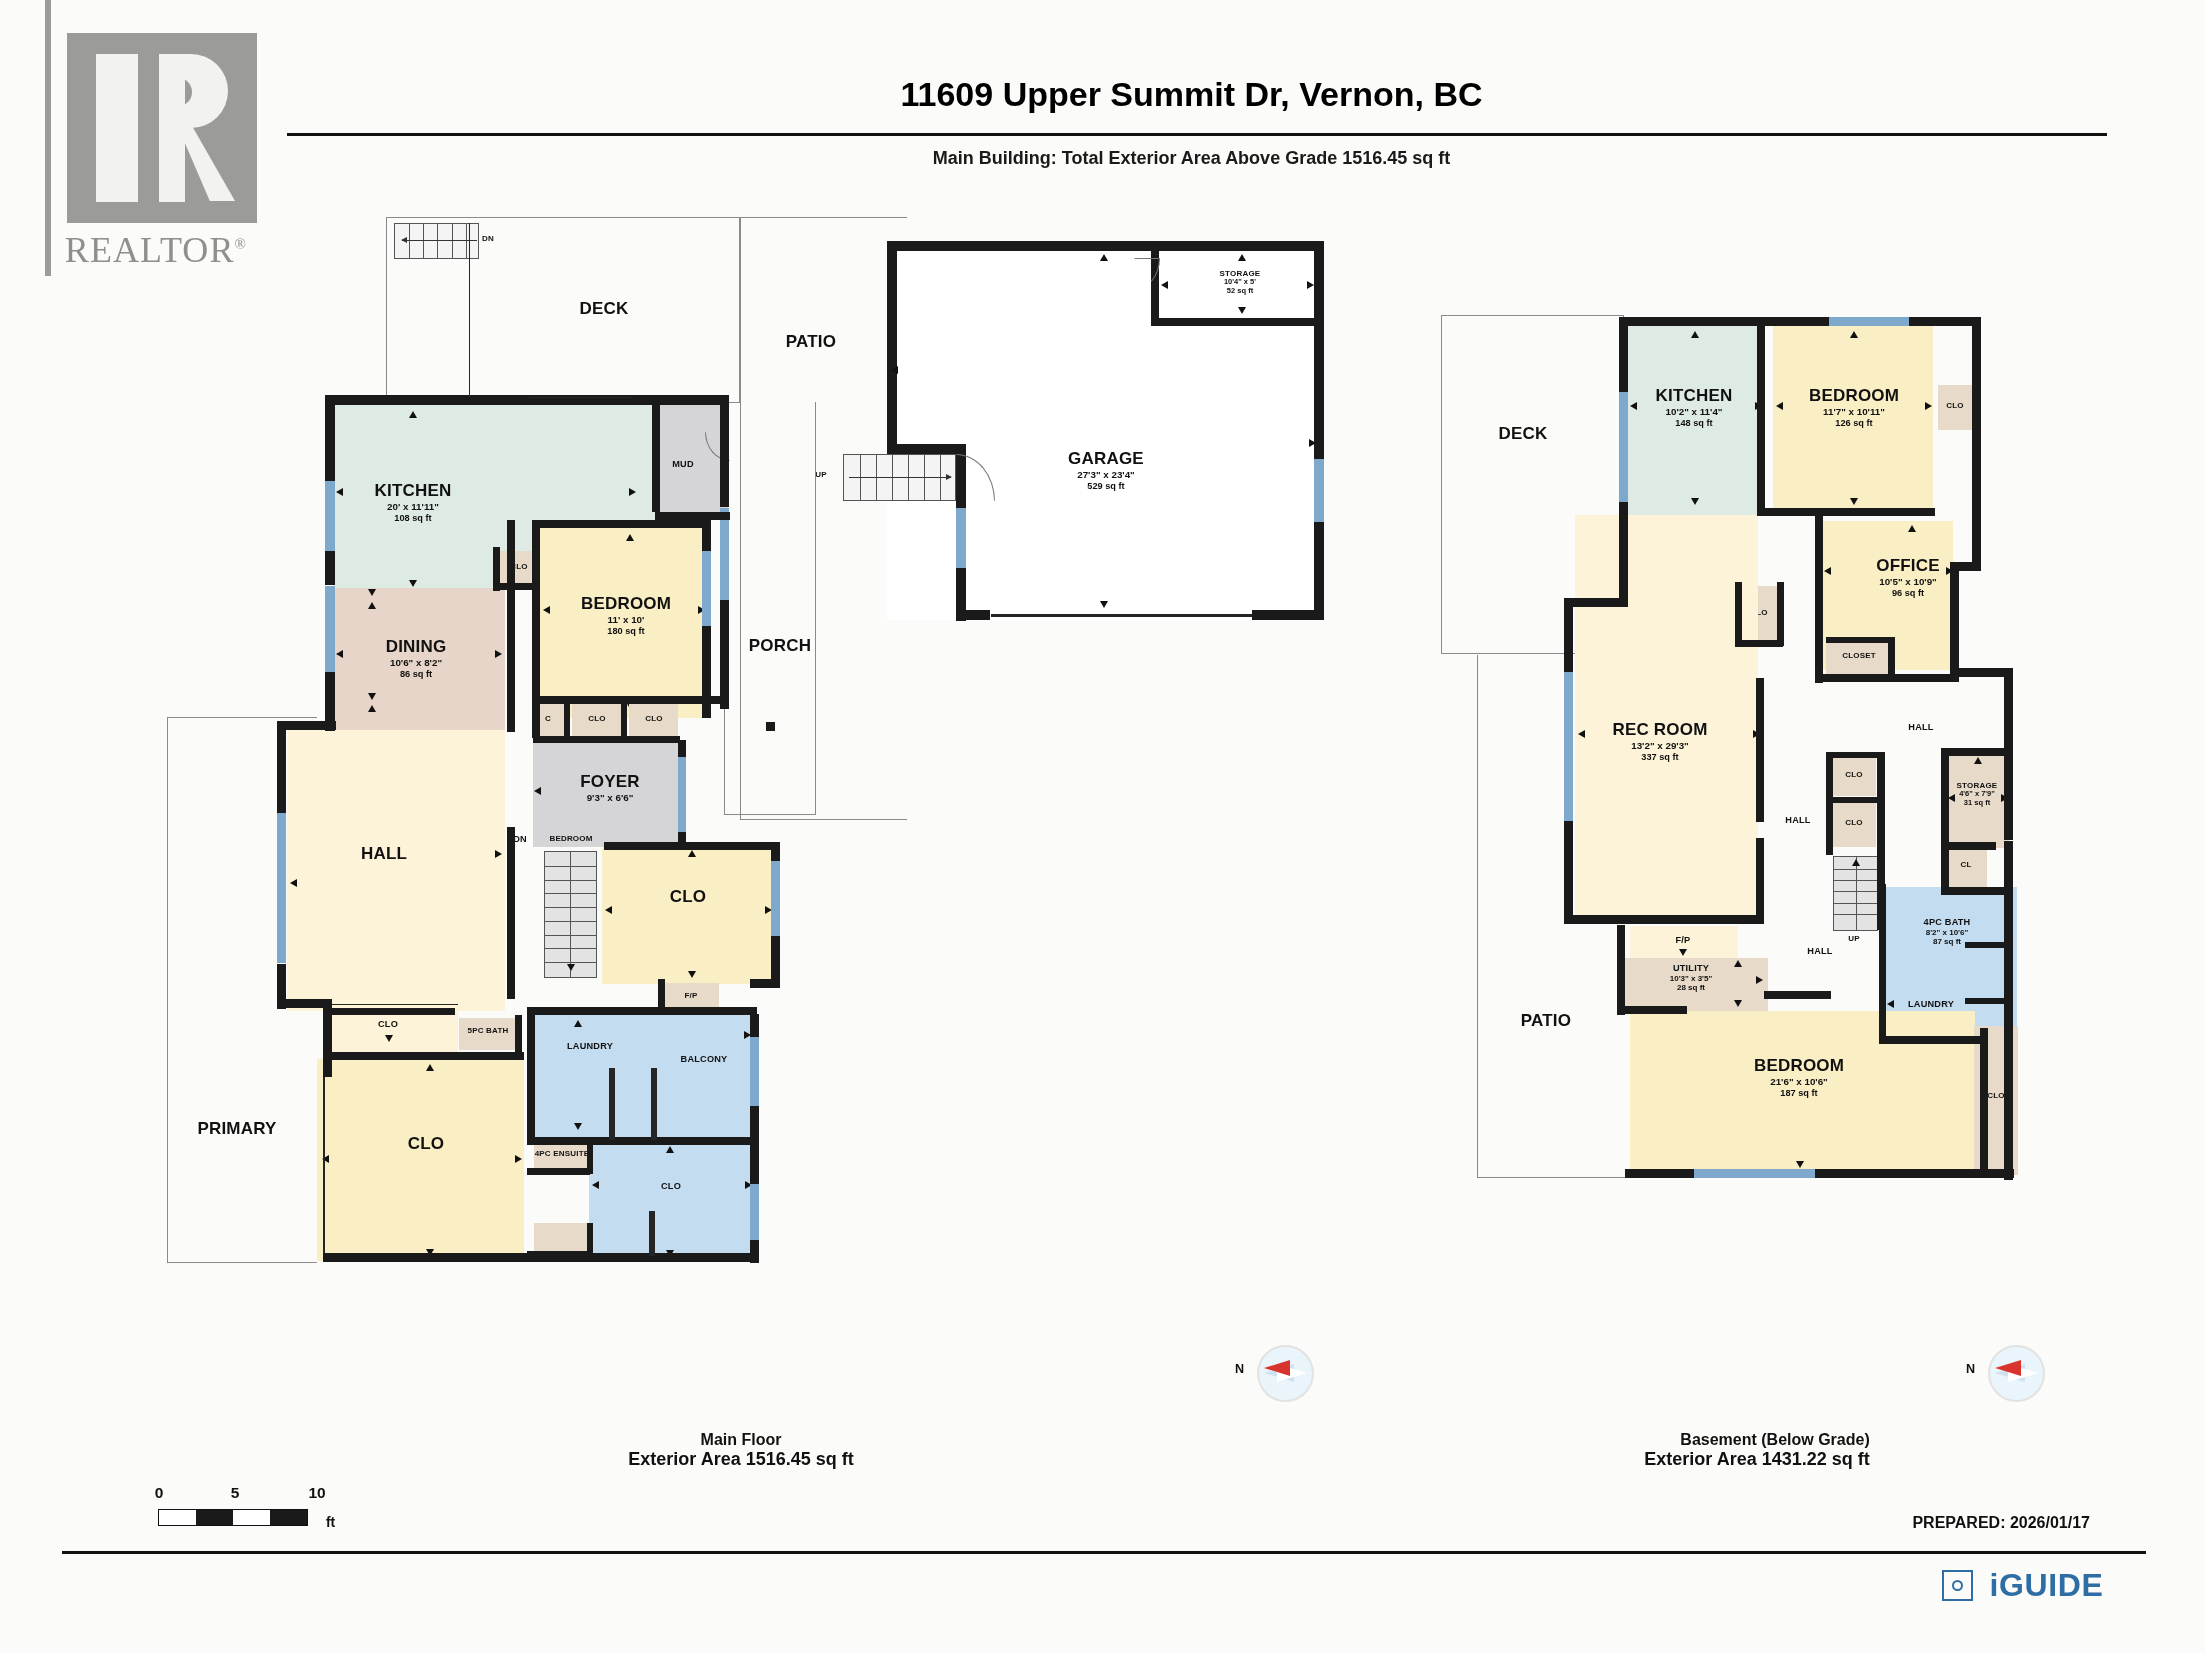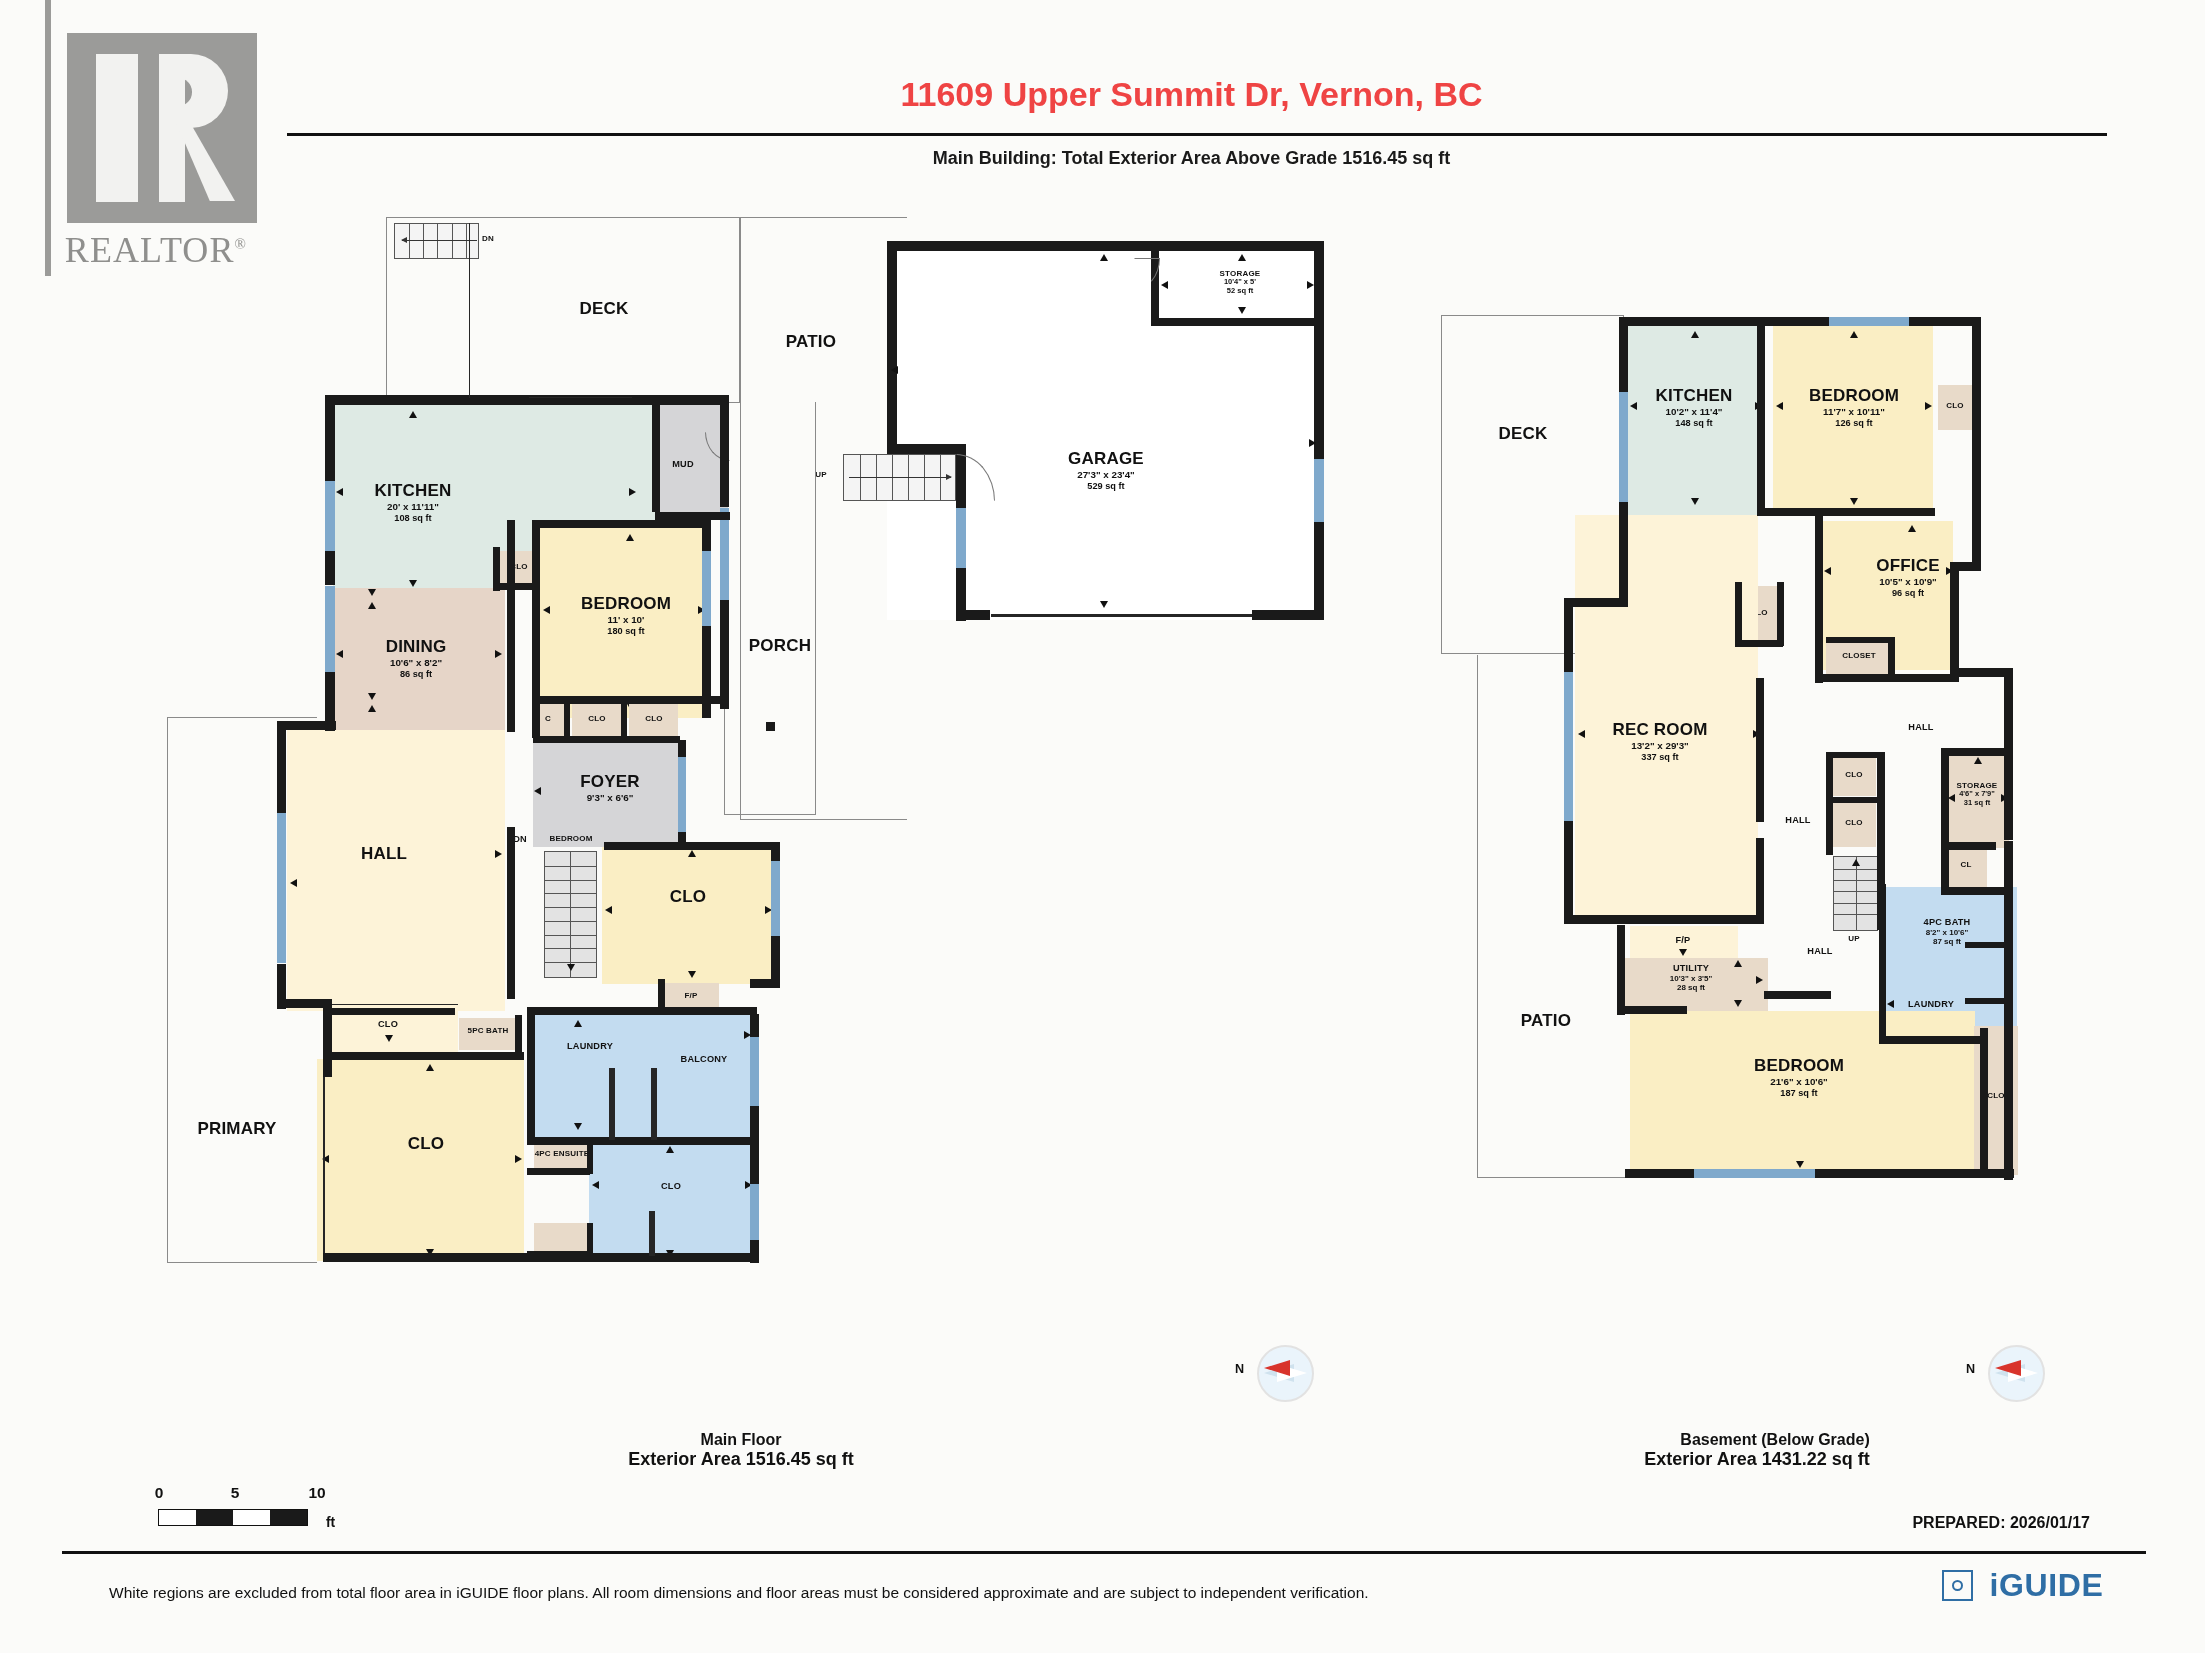--- a/index.html
+++ b/index.html
@@ -12,21 +12,21 @@
   .logo-bar{position:absolute;left:45px;top:20.7px;width:42px;height:148px;background:#f2f2f0;}
   .logo-r-stem{position:absolute;left:108px;top:20.7px;width:26.4px;height:148px;background:#f2f2f0;}
   .logo-r-bowl{position:absolute;left:108px;top:20.7px;width:69px;height:74px;background:#f2f2f0;border-radius:0 37px 37px 0;}
   .logo-r-inner{position:absolute;left:108px;top:45px;width:33px;height:27.6px;background:#9b9b99;border-radius:0 13.8px 13.8px 0;}
   .logo-r-leg{position:absolute;left:121px;top:80px;width:63px;height:88px;background:#f2f2f0;
      clip-path:polygon(0 0,20% 0,100% 100%,60% 100%);}
   .logo-text{position:absolute;left:13.8px;top:196px;font-size:36px;letter-spacing:1.1px;color:#8f8f8d;font-family:"Liberation Serif",serif;}
   .logo-reg{font-size:15px;vertical-align:super;}
 
   .title{position:absolute;left:287px;top:75px;width:1809px;text-align:center;
-     font-size:34px;font-weight:bold;color:#ef4444;}
+     font-size:34px;font-weight:bold;color:#000000;}
   .title-rule{position:absolute;left:287px;top:133px;width:1820px;height:2.9px;background:#111;}
   .subtitle{position:absolute;left:287px;top:148px;width:1809px;text-align:center;
      font-size:18px;font-weight:bold;color:#1a1a1a;}
 
   
   .plan{position:absolute;}
   .rm{position:absolute;box-sizing:border-box;}
   .w{position:absolute;background:#1a1a1a;}          
   .tw{position:absolute;background:#262626;}          
   .ow{position:absolute;border:1.1px solid #8a8a8a;box-sizing:border-box;} 
@@ -680,21 +680,20 @@
   <div class="scalebar" style="left:158px;top:1509px;">
     <span class="sb-w"></span>
     <span class="sb-b"></span>
     <span class="sb-w"></span>
     <span class="sb-b"></span>
   </div>
   <div class="scale-ft" style="left:326px;top:1515px;">ft</div>
 
   <div class="prepared" style="left:1631px;top:1514px;width:459px;">PREPARED: 2026/01/17</div>
   <div class="foot-rule" style="left:62px;top:1551px;width:2084px;height:2.9px;"></div>
-  <div class="disclaimer" style="left:109px;top:1584px;width:1665px;">White regions are excluded from total floor area in iGUIDE floor plans. All room dimensions and floor areas must be considered approximate and are subject to independent verification.</div>
   <div class="iguide" style="left:1942px;top:1567px;">
     <span class="mark">
         <i></i>
       </span>
     <span class="txt">iGUIDE</span>
   </div>
 
 </div>
 
 

